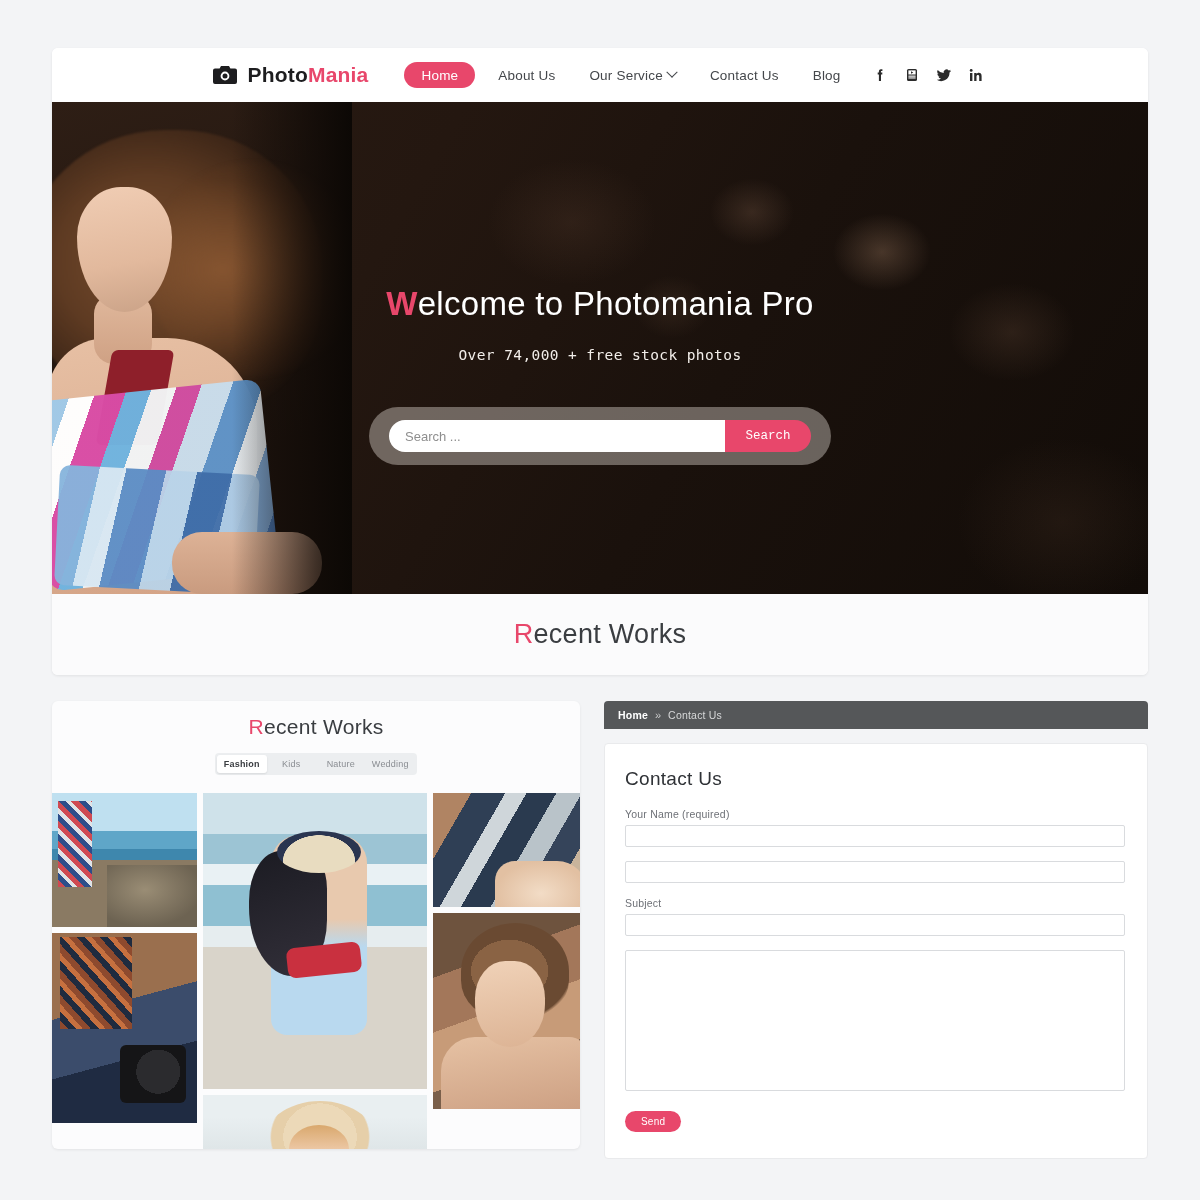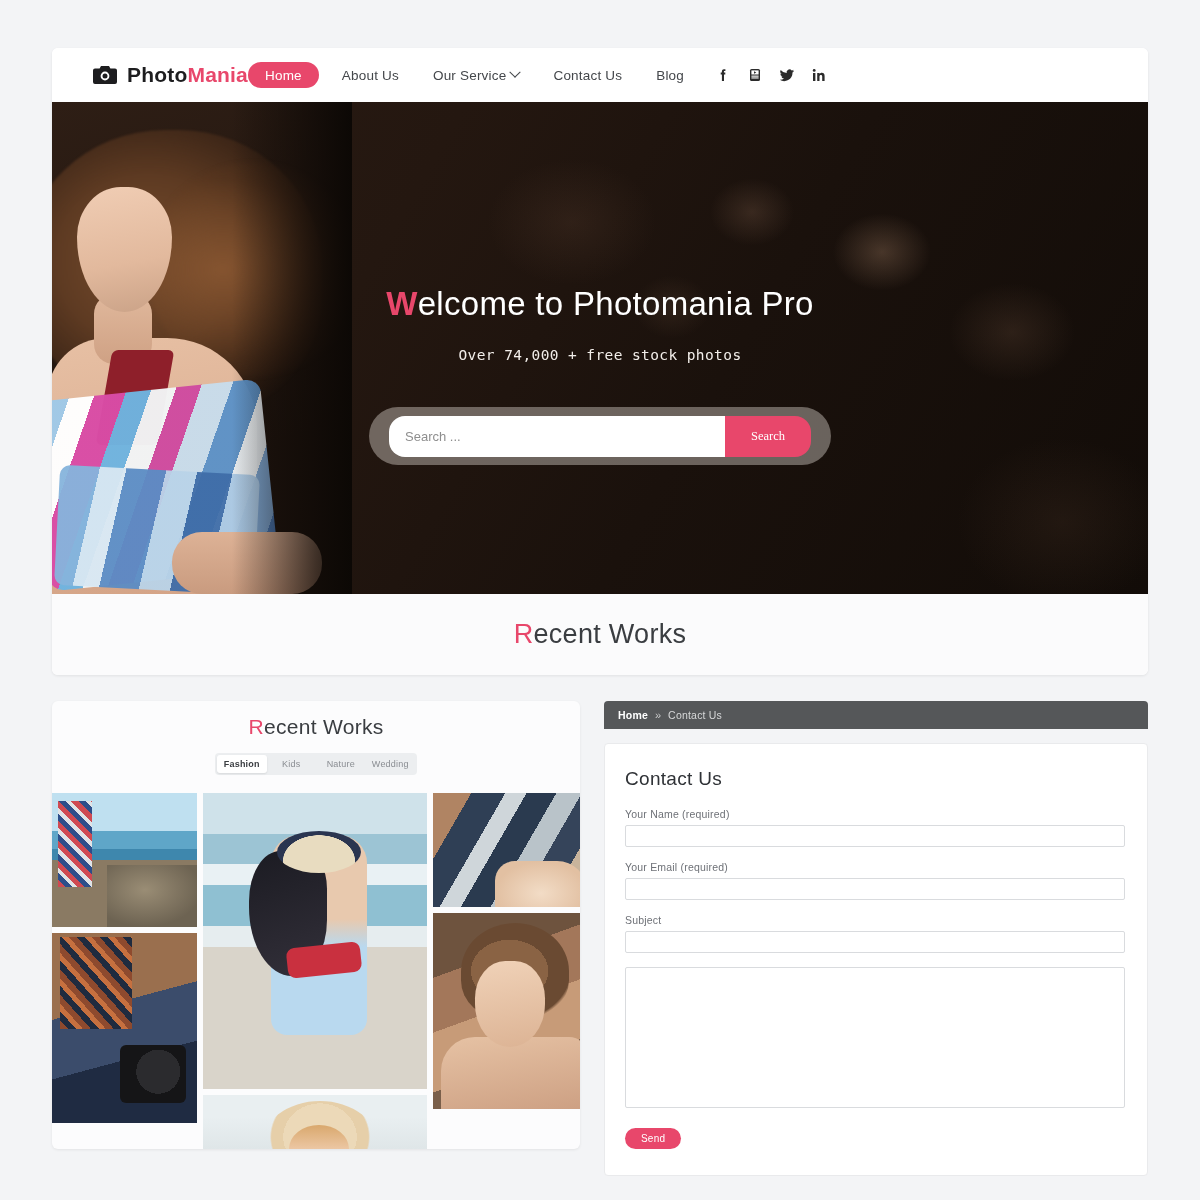--- a/index.html
+++ b/index.html
@@ -17,22 +17,23 @@
     width: 1096px; height: 627px;
     background: #ffffff;
     border-radius: 6px;
     box-shadow: 0 1px 3px rgba(0,0,0,.08);
     overflow: hidden;
   }
 
   
   .site-header {
     height: 54px; display: flex; align-items: center;
-    justify-content: flex-start; padding: 0 44px 0 40px;
+    justify-content: center; padding: 0 44px 0 40px;
     background: #fff;
+    gap: 36px;
   }
   .brand { display: flex; align-items: center; gap: 9px; }
   .cam-icon { width: 26px; height: 20px; position: relative; display:block; }
   .brand-text { font-size: 21px; font-weight: 700; letter-spacing: .2px; }
   .brand-text .b1 { color: #1d1d1f; }
   .brand-text .b2 { color: #e8476b; }
 
   .nav { display: flex; align-items: center; gap: 0; }
   .nav-item {
     font-size: 13.5px; color: #44474b; padding: 0 17px;
@@ -103,27 +104,27 @@
 
   .hero-content { position: absolute; inset: 0; display: flex; flex-direction: column;
     align-items: center; justify-content: center; padding-top: 38px; }
   .hero-title { font-size: 33px; color: #fff; font-weight: 400; letter-spacing: .3px; margin-top: 16px; }
   .hero-title .hl { color: #e8476b; font-weight: 700; }
   .hero-sub { margin-top: 24px; font-family: "DejaVu Sans Mono", monospace;
     font-size: 14.5px; color: #f2eeea; letter-spacing: .4px; }
   .search-wrap { margin-top: 44px; width: 462px; height: 58px;
     background: rgba(222,214,208,.42); border-radius: 29px;
     display: flex; align-items: center; padding: 0 20px; }
-  .search-row { display:flex; width:100%; height: 41px; border-radius: 16px; overflow: hidden; }
+  .search-row { display:flex; width:100%; height: 32px; border-radius: 16px; overflow: hidden; }
   .search-input { flex: 1; border: none; outline: none; background: #fff;
     font-size: 13px; color: #6b6b6b; padding: 0 16px;
     font-family: "Liberation Sans", sans-serif; }
   .search-input::placeholder { color: #8e8e8e; }
   .search-btn { background: #e8476b; color: #fff; border: none; width: 86px;
-    font-size: 12.5px; cursor: pointer; font-family: Liberation Serif, serif; }
+    font-size: 12.5px; cursor: pointer; font-family: Liberation Mono, monospace; }
 
   
   .band { height: 81px; display: flex; align-items: center; justify-content: center;
     background: #fbfbfc; }
   .band-title { font-size: 27px; color: #3a3d41; font-weight: 400; letter-spacing: .3px; }
   .band-title .hl { color: #e8476b; }
 
   
   .works-card { position: absolute; left: 52px; top: 701px; width: 528px; height: 448px;
     background: #fcfcfd; border-radius: 6px; overflow: hidden;
@@ -380,21 +381,20 @@
       <span class="bc-sep">»</span>
       <span class="bc-cur">Contact Us</span>
     </div>
 
     <div class="contact-card">
       <div class="contact-title">Contact Us</div>
 
       <div class="field-label">Your Name (required)</div>
       <input class="field-input" type="text" style="">
 
-      <div class="field-label">Your Email (required)</div>
       <input class="field-input" type="text" style="">
 
       <div class="field-label">Subject</div>
       <input class="field-input" type="text" style="">
 
       <textarea class="field-area" style=""></textarea>
 
       <button class="send-btn">Send</button>
     </div>
   </div>

